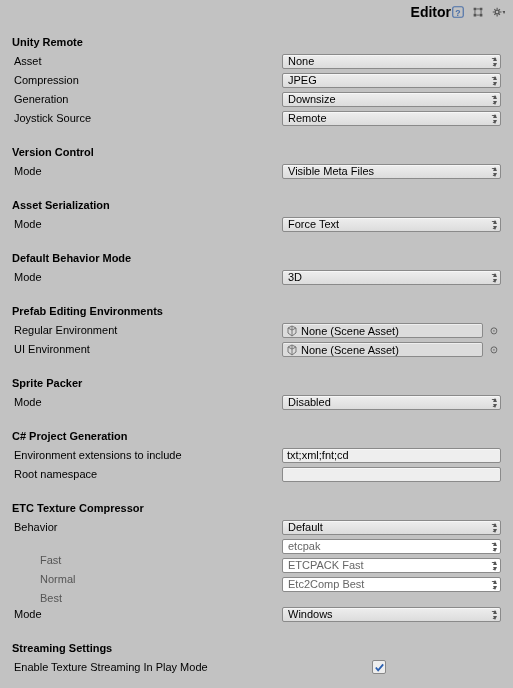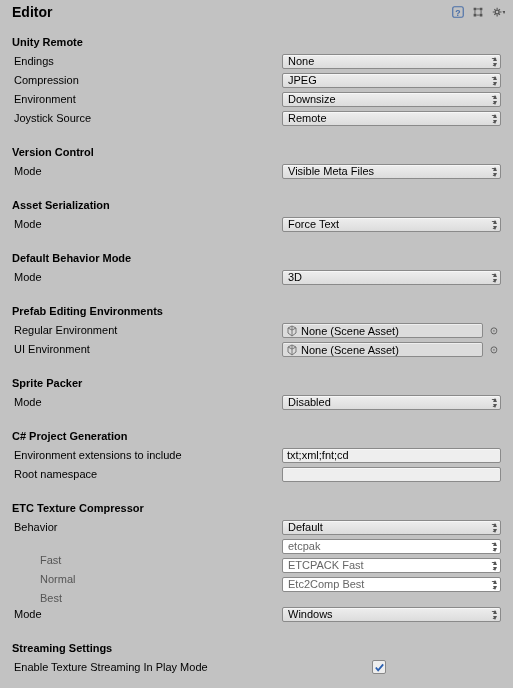--- a/index.html
+++ b/index.html
@@ -9,20 +9,21 @@
     font-size: 11px;
     color: #000;
     width: 513px;
     height: 688px;
     overflow: hidden;
   }
   .header {
     display: flex;
     align-items: center;
     padding: 4px 8px 6px 12px;
+    text-align: right;
   }
   .header-title {
     font-size: 14px;
     font-weight: bold;
     flex: 1;
   }
   .header-icons {
     display: flex;
     gap: 6px;
     align-items: center;
@@ -161,39 +162,39 @@
           <path d="M7 3v2M7 11v2M2 8h2M10 8h2M3.8 4.8l1.4 1.4M8.8 9.8l1.4 1.4M3.8 11.2l1.4-1.4M8.8 6.2l1.4-1.4" stroke="#555" stroke-width="1.3"></path>
           <text x="13" y="10" font-size="7" fill="#555">▾</text>
         </svg>
     </span>
   </div>
 </div>
 
 <div class="section">
   <div class="section-title">Unity Remote</div>
   <div class="row">
-    <div class="label">Endings</div>
+    <div class="label">Asset</div>
     <div class="control">
         <div class="dropdown">
           <span>None</span>
           <span class="arrows">▴<br>▾</span>
         </div>
       </div>
   </div>
   <div class="row">
     <div class="label">Compression</div>
     <div class="control">
         <div class="dropdown">
           <span>JPEG</span>
           <span class="arrows">▴<br>▾</span>
         </div>
       </div>
   </div>
   <div class="row">
-    <div class="label">Environment</div>
+    <div class="label">Generation</div>
     <div class="control">
         <div class="dropdown">
           <span>Downsize</span>
           <span class="arrows">▴<br>▾</span>
         </div>
       </div>
   </div>
   <div class="row">
     <div class="label">Joystick Source</div>
     <div class="control">

